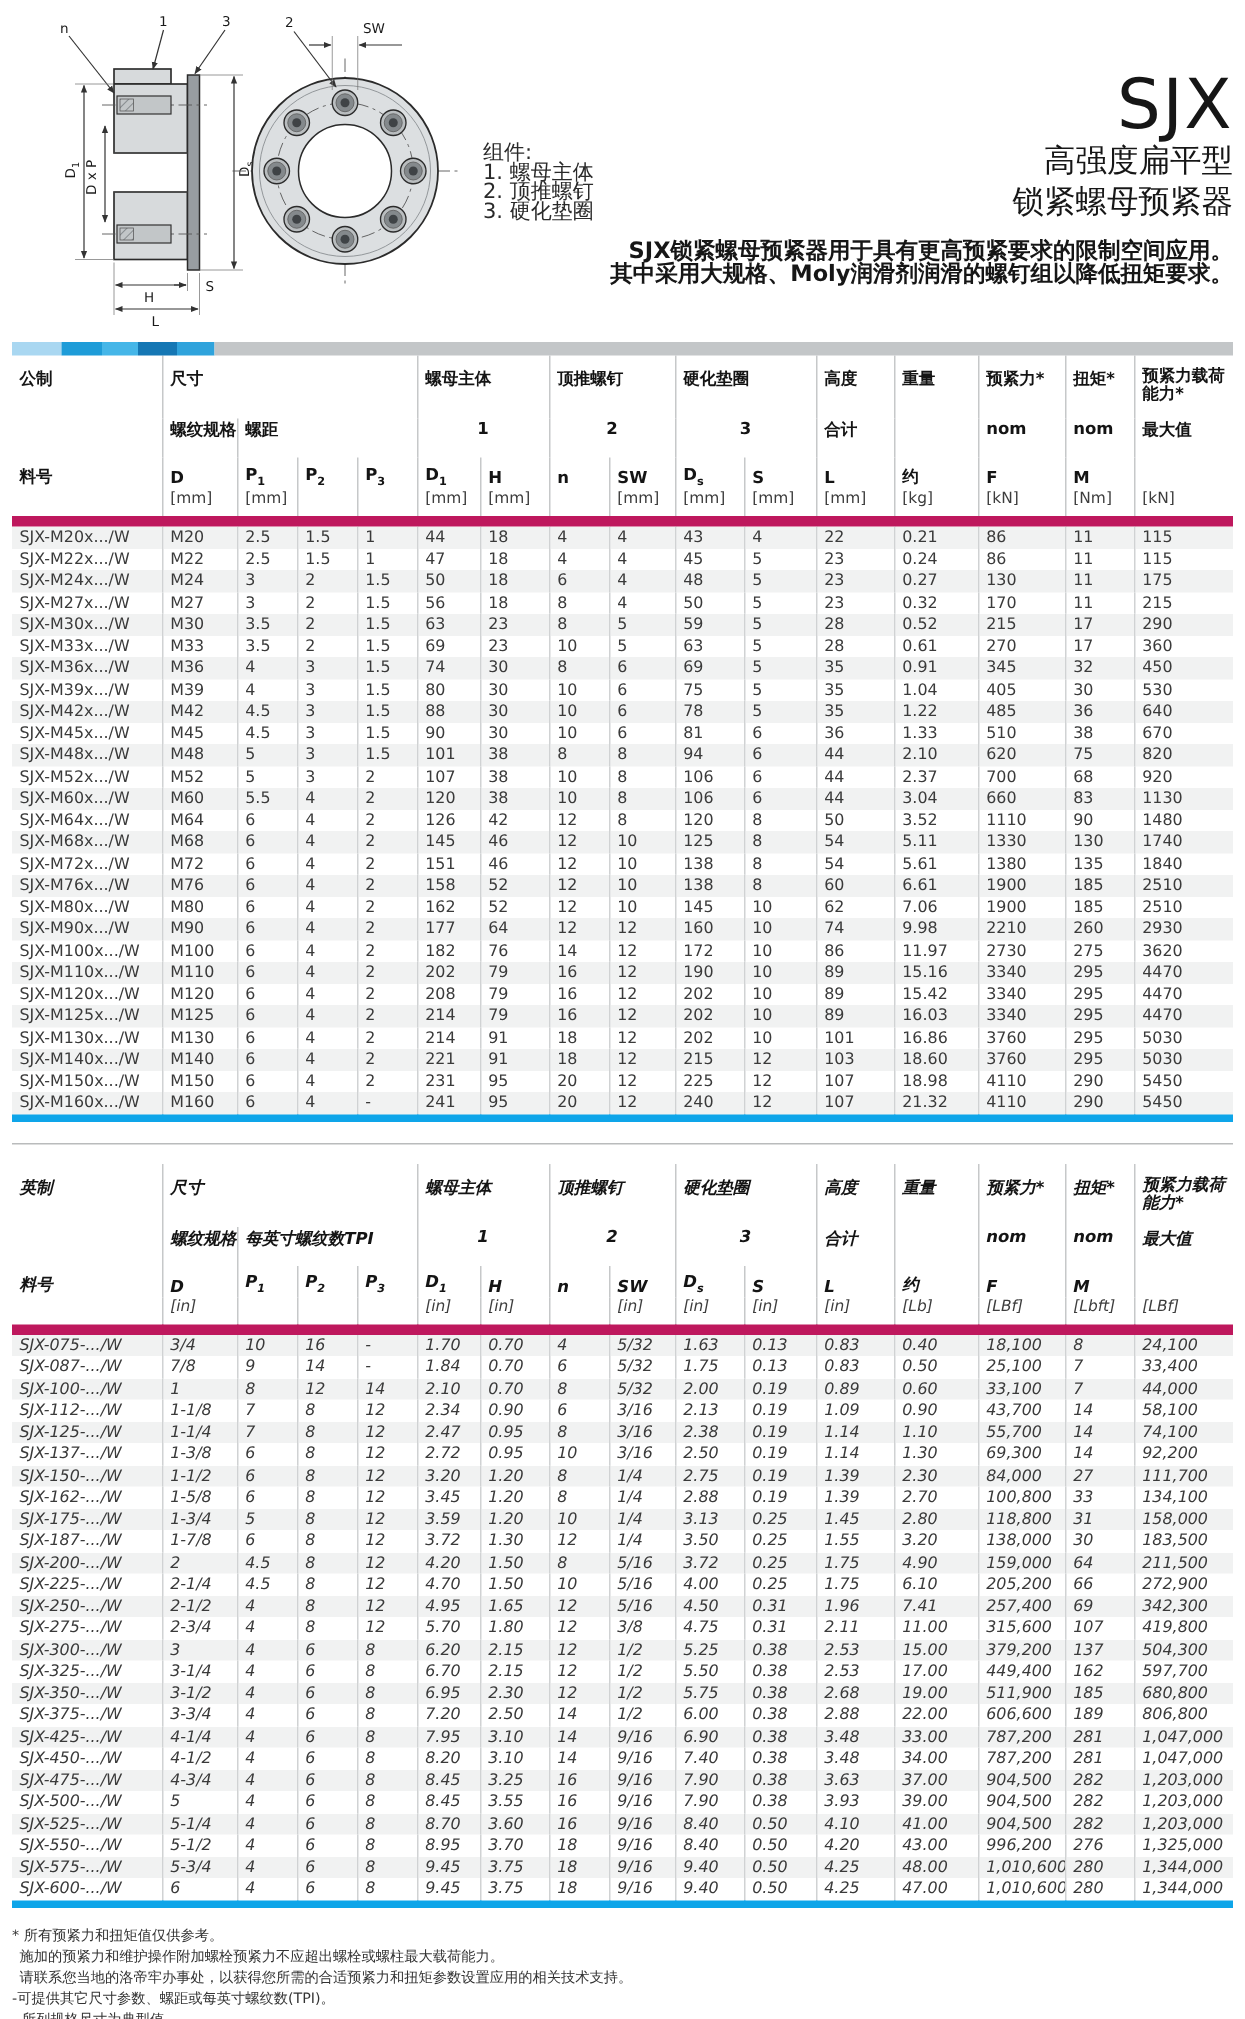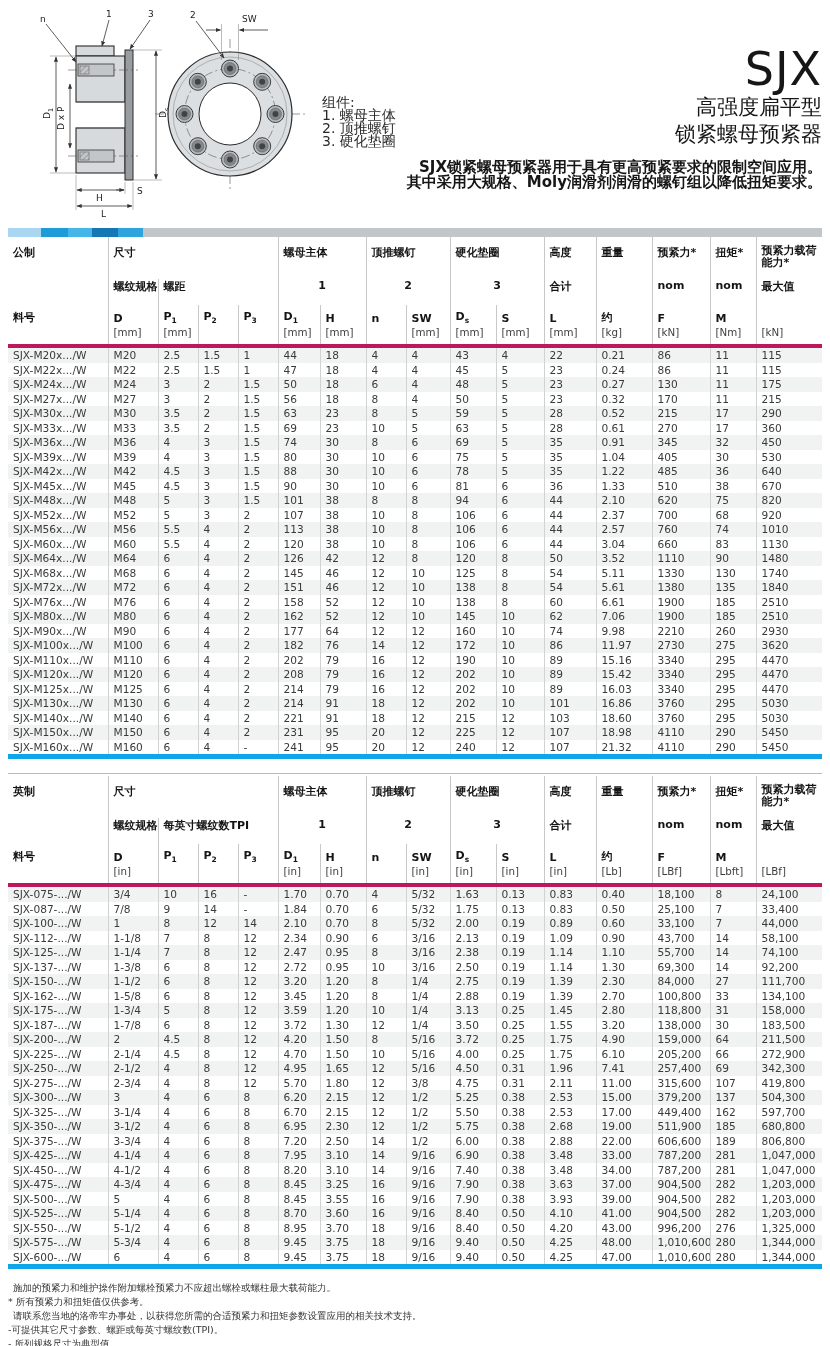--- a/index.html
+++ b/index.html
@@ -19,24 +19,24 @@
   .subtitle{font-size:21px;line-height:27px;font-weight:400;color:#161616;}
   .desc{margin-top:12px;font-size:15px;font-weight:bold;line-height:15px;color:#161616;}
 
   
   .band{margin:0 8px;width:814px;height:9px;display:flex;}
   .band div{height:9px;}
   .band .rest{flex:1;}
 
   
   .table-wrap{margin:0 8px;width:814px;}
-  .table-wrap.second{margin-top:14px;border-top:1px solid #b9bbbc;padding-top:2px;}
+  .table-wrap.second{margin-top:14px;border-top:1px solid #b9bbbc;padding-top:13px;font-style:italic;}
   table{border-collapse:collapse;table-layout:fixed;width:814px;}
   th,td{overflow:hidden;white-space:nowrap;text-align:left;padding:0 0 0 5px;}
-  thead{border-bottom:4px solid #be185d;}
+  thead{border-bottom:7px solid #be185d;}
   thead th{border-left:1px solid #c6c8c9;color:#141414;font-weight:bold;}
   thead th:first-child{border-left:none;}
   .hr-a th{height:34px;vertical-align:top;padding-top:8px;font-size:11px;}
   .hr-a th.cap{white-space:normal;line-height:12px;}
   .hr-b th{height:26px;vertical-align:top;font-size:11px;}
   .hr-c th{height:20px;vertical-align:bottom;font-size:11px;padding-bottom:1px;}
   .hr-d th{height:18px;vertical-align:top;font-weight:normal;font-size:10.3px;color:#3d3d3d;}
   th.ctr{text-align:center;padding-left:0;}
   th sub{font-size:7.5px;}
   tbody td{border-left:1px solid #d0d2d3;font-size:10.6px;line-height:14.5px;color:#3a3a3a;}
@@ -485,38 +485,20 @@
             <td>8</td>
             <td>106</td>
             <td>6</td>
             <td>44</td>
             <td>2.37</td>
             <td>700</td>
             <td>68</td>
             <td>920</td>
           </tr>
           <tr>
-            <td>SJX-M56x.../W</td>
-            <td>M56</td>
-            <td>5.5</td>
-            <td>4</td>
-            <td>2</td>
-            <td>113</td>
-            <td>38</td>
-            <td>10</td>
-            <td>8</td>
-            <td>106</td>
-            <td>6</td>
-            <td>44</td>
-            <td>2.57</td>
-            <td>760</td>
-            <td>74</td>
-            <td>1010</td>
-          </tr>
-          <tr>
             <td>SJX-M60x.../W</td>
             <td>M60</td>
             <td>5.5</td>
             <td>4</td>
             <td>2</td>
             <td>120</td>
             <td>38</td>
             <td>10</td>
             <td>8</td>
             <td>106</td>
@@ -1333,20 +1315,20 @@
             <td>47.00</td>
             <td>1,010,600</td>
             <td>280</td>
             <td>1,344,000</td>
           </tr>
         </tbody>
       </table>
   </div>
 
   <div class="footnotes" id="footnotes">
+      <div class="fn-line">* 所有预紧力和扭矩值仅供参考。</div>
       <div class="fn-line indent">施加的预紧力和维护操作附加螺栓预紧力不应超出螺栓或螺柱最大载荷能力。</div>
-      <div class="fn-line">* 所有预紧力和扭矩值仅供参考。</div>
       <div class="fn-line indent">请联系您当地的洛帝牢办事处，以获得您所需的合适预紧力和扭矩参数设置应用的相关技术支持。</div>
       <div class="fn-line">-可提供其它尺寸参数、螺距或每英寸螺纹数(TPI)。</div>
       <div class="fn-line">- 所列规格尺寸为典型值。</div>
     </div>
 
 </div>
 
 </body></html>

